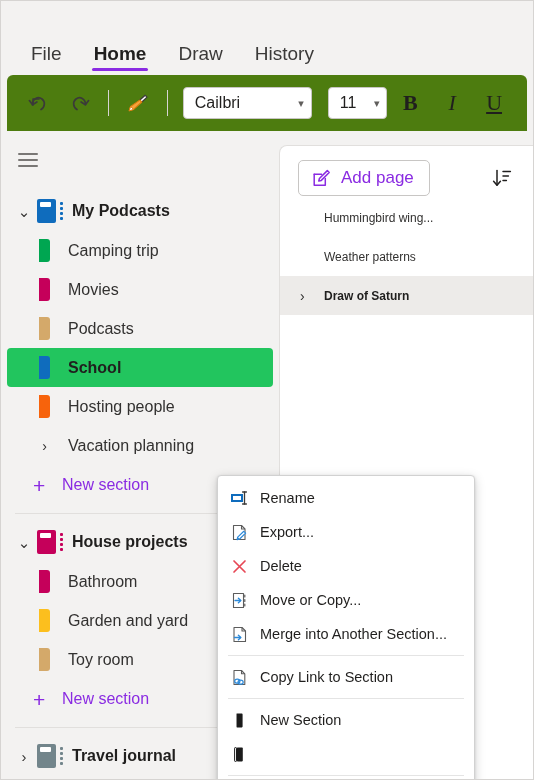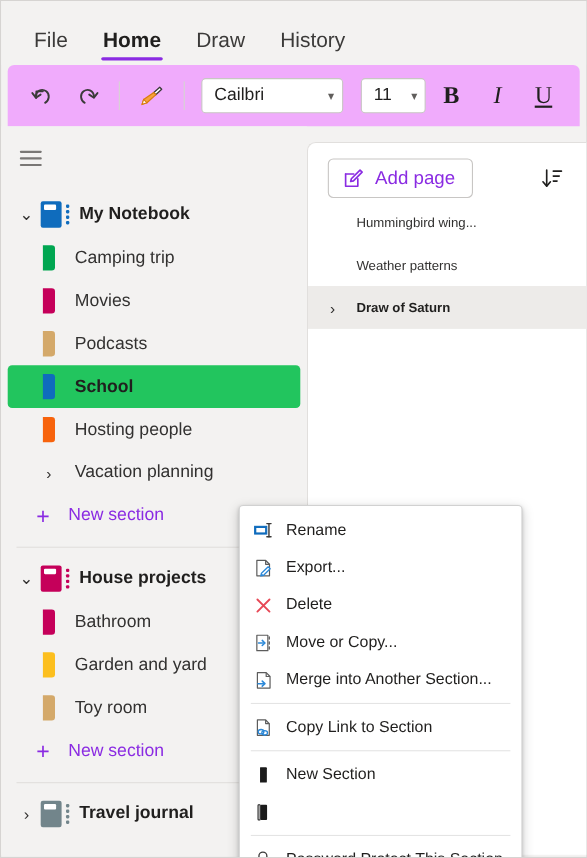--- a/index.html
+++ b/index.html
@@ -13,21 +13,21 @@
     position: relative;
     width: 534px; height: 780px;
     background: #f3f2f1;
     border: 1px solid #d6d4d2;
     overflow: hidden;
   }
 
   
   .ribbon-tabs {
     display: flex; align-items: flex-end;
-    height: 58px;
+    height: 74px;
     padding: 0 14px;
     background: #f3f2f1;
     gap: 0px;
   }
   .tab {
     position: relative;
     padding: 0 16px 12px 16px;
     font-size: 19px;
     color: #3b3a39;
     line-height: 1;
@@ -42,21 +42,21 @@
     height: 3px; border-radius: 2px;
     background: #8a2be2;
   }
 
   
   .ribbon-bar {
     display: flex; align-items: center;
     height: 56px;
     margin: 0 6px;
     padding: 0 14px;
-    background: #f0abfc;
+    background: #4d7c0f;
     border-radius: 6px 6px 0 0;
     gap: 4px;
   }
   .tool-btn {
     display: flex; align-items: center; justify-content: center;
     width: 38px; height: 38px;
     border-radius: 4px;
     cursor: pointer;
   }
   .tool-sep {
@@ -335,21 +335,21 @@
       <div class="nb-group">
         <div class="nb-header">
           <span class="chev">⌄</span>
           <span class="nb-icon" style="background:#0f6cbd"></span>
           <span class="nb-dots">
             <i style="background:#0f6cbd"></i>
               <i style="background:#0f6cbd"></i>
               <i style="background:#0f6cbd"></i>
               <i style="background:#0f6cbd"></i>
           </span>
-          <span class="nb-title">My Notebook</span>
+          <span class="nb-title">My Podcasts</span>
         </div>
 
         <div class="sec-row">
           <span class="sec-swatch" style="background:#00a651"></span>
           <span class="sec-label">Camping trip</span>
         </div>
         <div class="sec-row">
           <span class="sec-swatch" style="background:#c5005a"></span>
           <span class="sec-label">Movies</span>
         </div>

